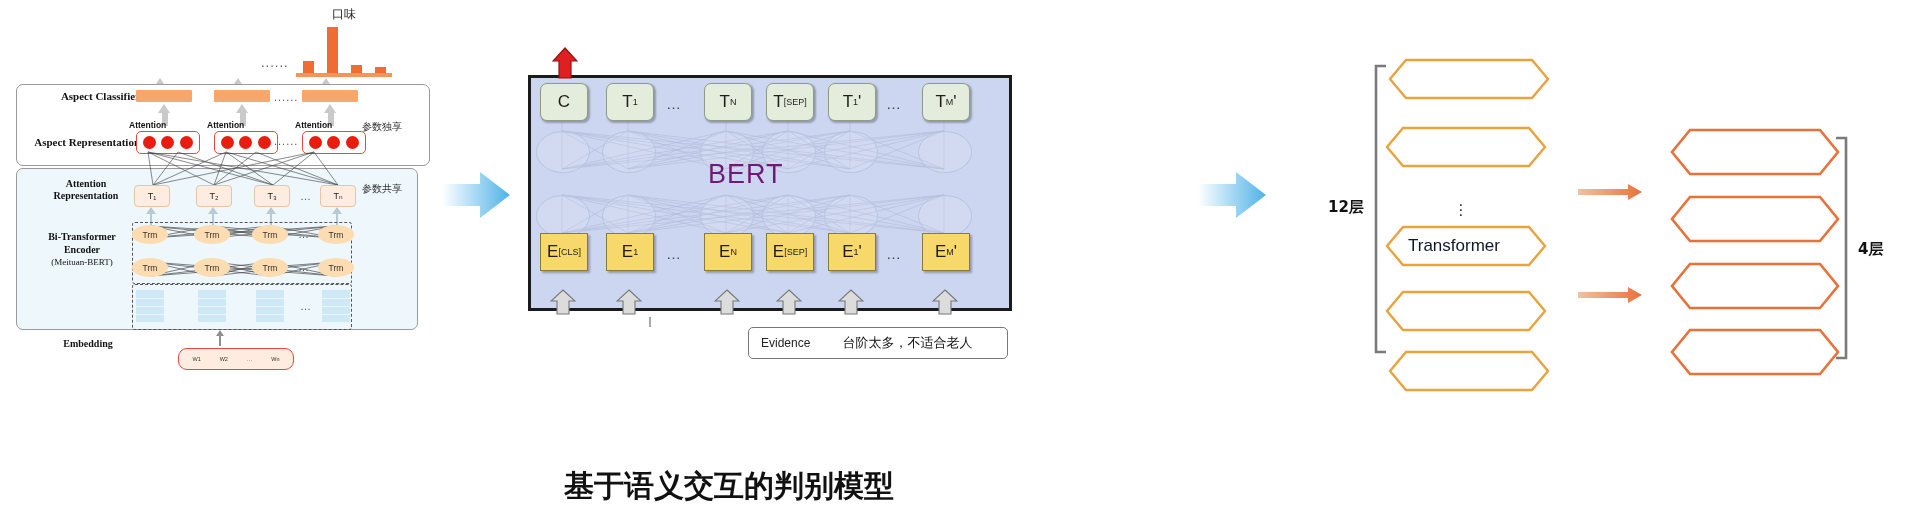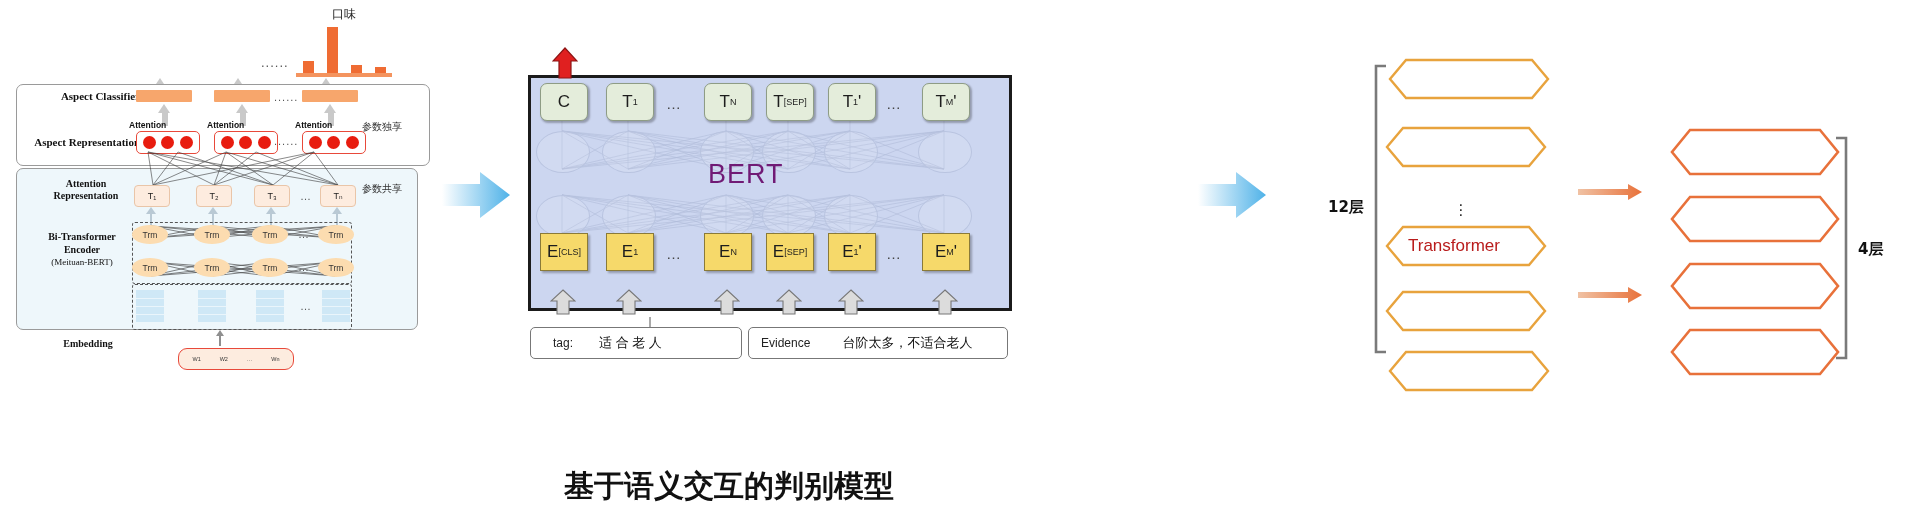--- a/index.html
+++ b/index.html
@@ -102,21 +102,21 @@
   .ibox .k{font-size:12px;color:#222;}
   .ibox .v{font-size:13px;color:#111;}
 
   
   #panel3{left:1280px;top:40px;width:640px;height:330px;}
   .hex{position:absolute;}
   .braceL,.braceR{position:absolute;}
   .cntlbl{position:absolute;font-weight:bold;font-size:15px;color:#111;
     font-family:"DejaVu Sans","Liberation Sans",sans-serif;}
   .vdots{position:absolute;font-size:17px;color:#333;letter-spacing:1px;line-height:5px;}
-  .trlabel{position:absolute;font-size:17px;color:#b91c1c;
+  .trlabel{position:absolute;font-size:17px;color:#0f172a;
     font-family:"Liberation Sans","DejaVu Sans",sans-serif;}
 
   
   .caption{position:absolute;bottom:2px;font-size:30px;font-weight:bold;color:#111;
     font-family:"DejaVu Sans","Liberation Sans",sans-serif;white-space:nowrap;}
 </style>
 </head>
 <body>
 
 <div class="stage">
@@ -516,24 +516,20 @@
     <svg class="grayup" style="left:412px;top:234px;" viewBox="0 0 26 26">
         <path d="M13,1 L25,12 L19,12 L19,25 L7,25 L7,12 L1,12 Z" fill="#dcdcdc" stroke="#777" stroke-width="1.1"></path>
       </svg>
 
     <svg class="wires" width="500" height="300">
       <g stroke="#555" stroke-width="1" fill="none">
         <path d="M130,262 L130,272"></path>
       </g>
     </svg>
 
-    <div class="ibox" style="left:10px;top:272px;width:210px;">
-      <span class="k" style="margin-left:22px;">tag:</span>
-      <span class="v" style="margin-left:26px;">适 合 老 人</span>
-    </div>
     <div class="ibox" style="left:228px;top:272px;width:258px;">
       <span class="k" style="margin-left:12px;">Evidence</span>
       <span class="v" style="margin-left:32px;">台阶太多，不适合老人</span>
     </div>
 
     <div class="caption" style="left:44px;bottom:-152px;">基于语义交互的判别模型</div>
   </div>
 
   <svg class="bigarrow" style="left:1196px;top:168px;" viewBox="0 0 72 54">
     <defs>

